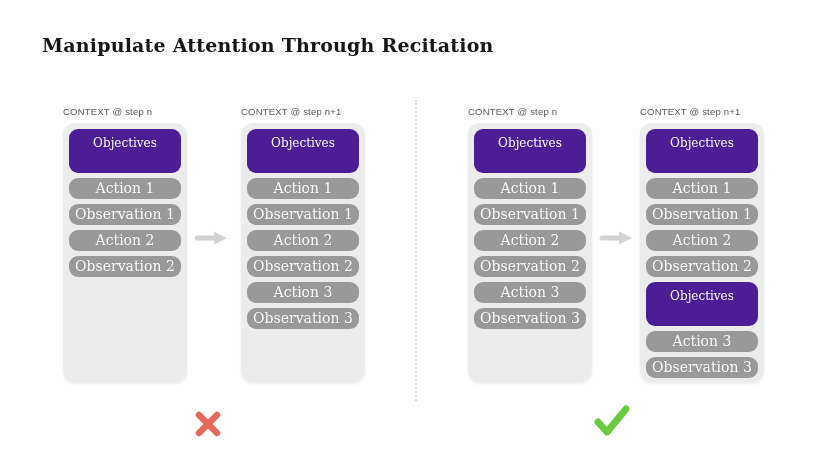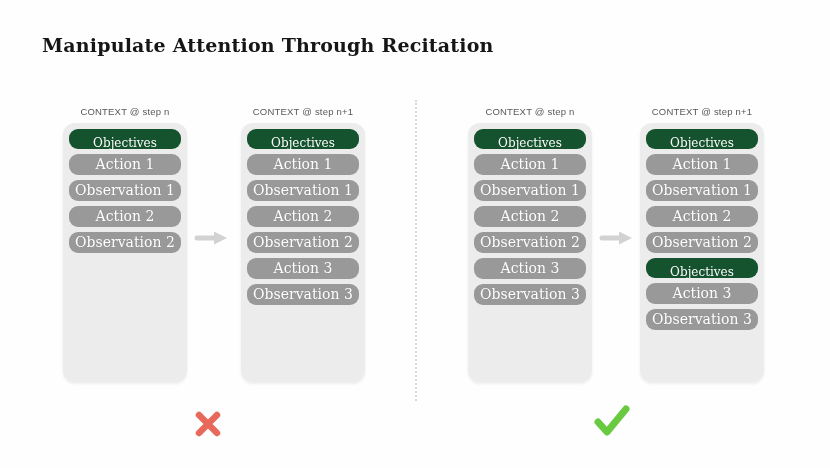--- a/index.html
+++ b/index.html
@@ -15,21 +15,21 @@
     font-family:"DejaVu Serif", serif;
     font-weight:bold;font-size:19px;color:#161616;
     letter-spacing:0.2px;
   }
   .context-column{position:absolute;width:124px;}
   .col-a{left:63px;top:105px;}
   .col-b{left:241px;top:105px;}
   .col-c{left:468px;top:105px;}
   .col-d{left:640px;top:105px;}
   .context-header{
-    text-align:center;
+    text-align:left;
     font-size:9.5px;color:#585858;
     height:13px;line-height:13px;
     margin-bottom:5px;
     letter-spacing:0.2px;
     white-space:nowrap;
   }
   .context-box{
     background:#ececec;
     border-radius:12px;
     height:247px;
@@ -41,22 +41,22 @@
     margin-bottom:5px;
     background:#999999;
     color:#ffffff;
     font-family:"DejaVu Serif", serif;
     font-size:14px;
     height:21px;line-height:21px;
     text-align:center;
     text-shadow:0 0 1px rgba(0,0,0,0.15);
   }
   .context-item.highlight{
-    background:#14532d;
-    height:20px;line-height:28px;
+    background:#4c1d95;
+    height:44px;line-height:28px;
     font-size:12px;
   }
   .flow-arrow{position:absolute;}
   .arrow-left{left:194px;top:230px;}
   .arrow-right{left:599px;top:230px;}
   .divider{
     position:absolute;
     left:415px;top:100px;
     height:301px;width:0;
     border-left:2px dotted #d8d8d8;

